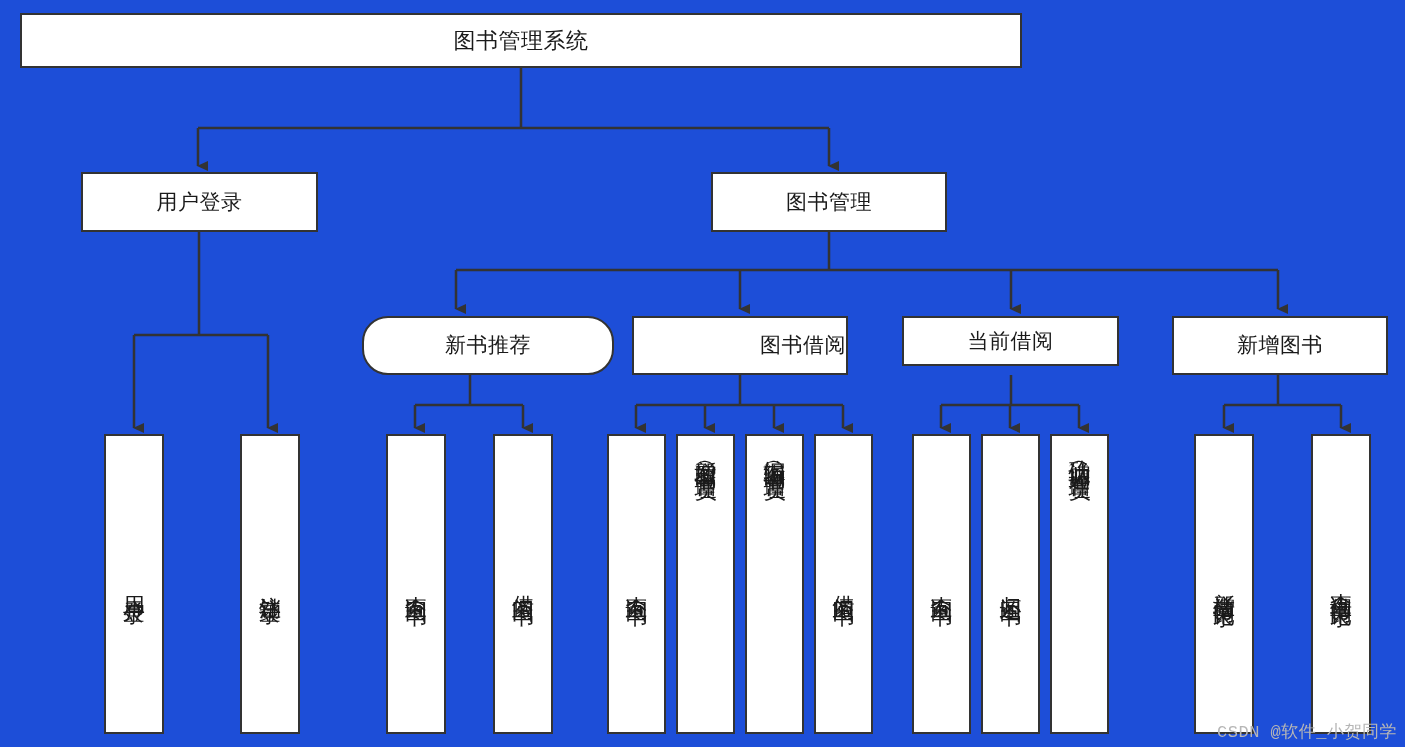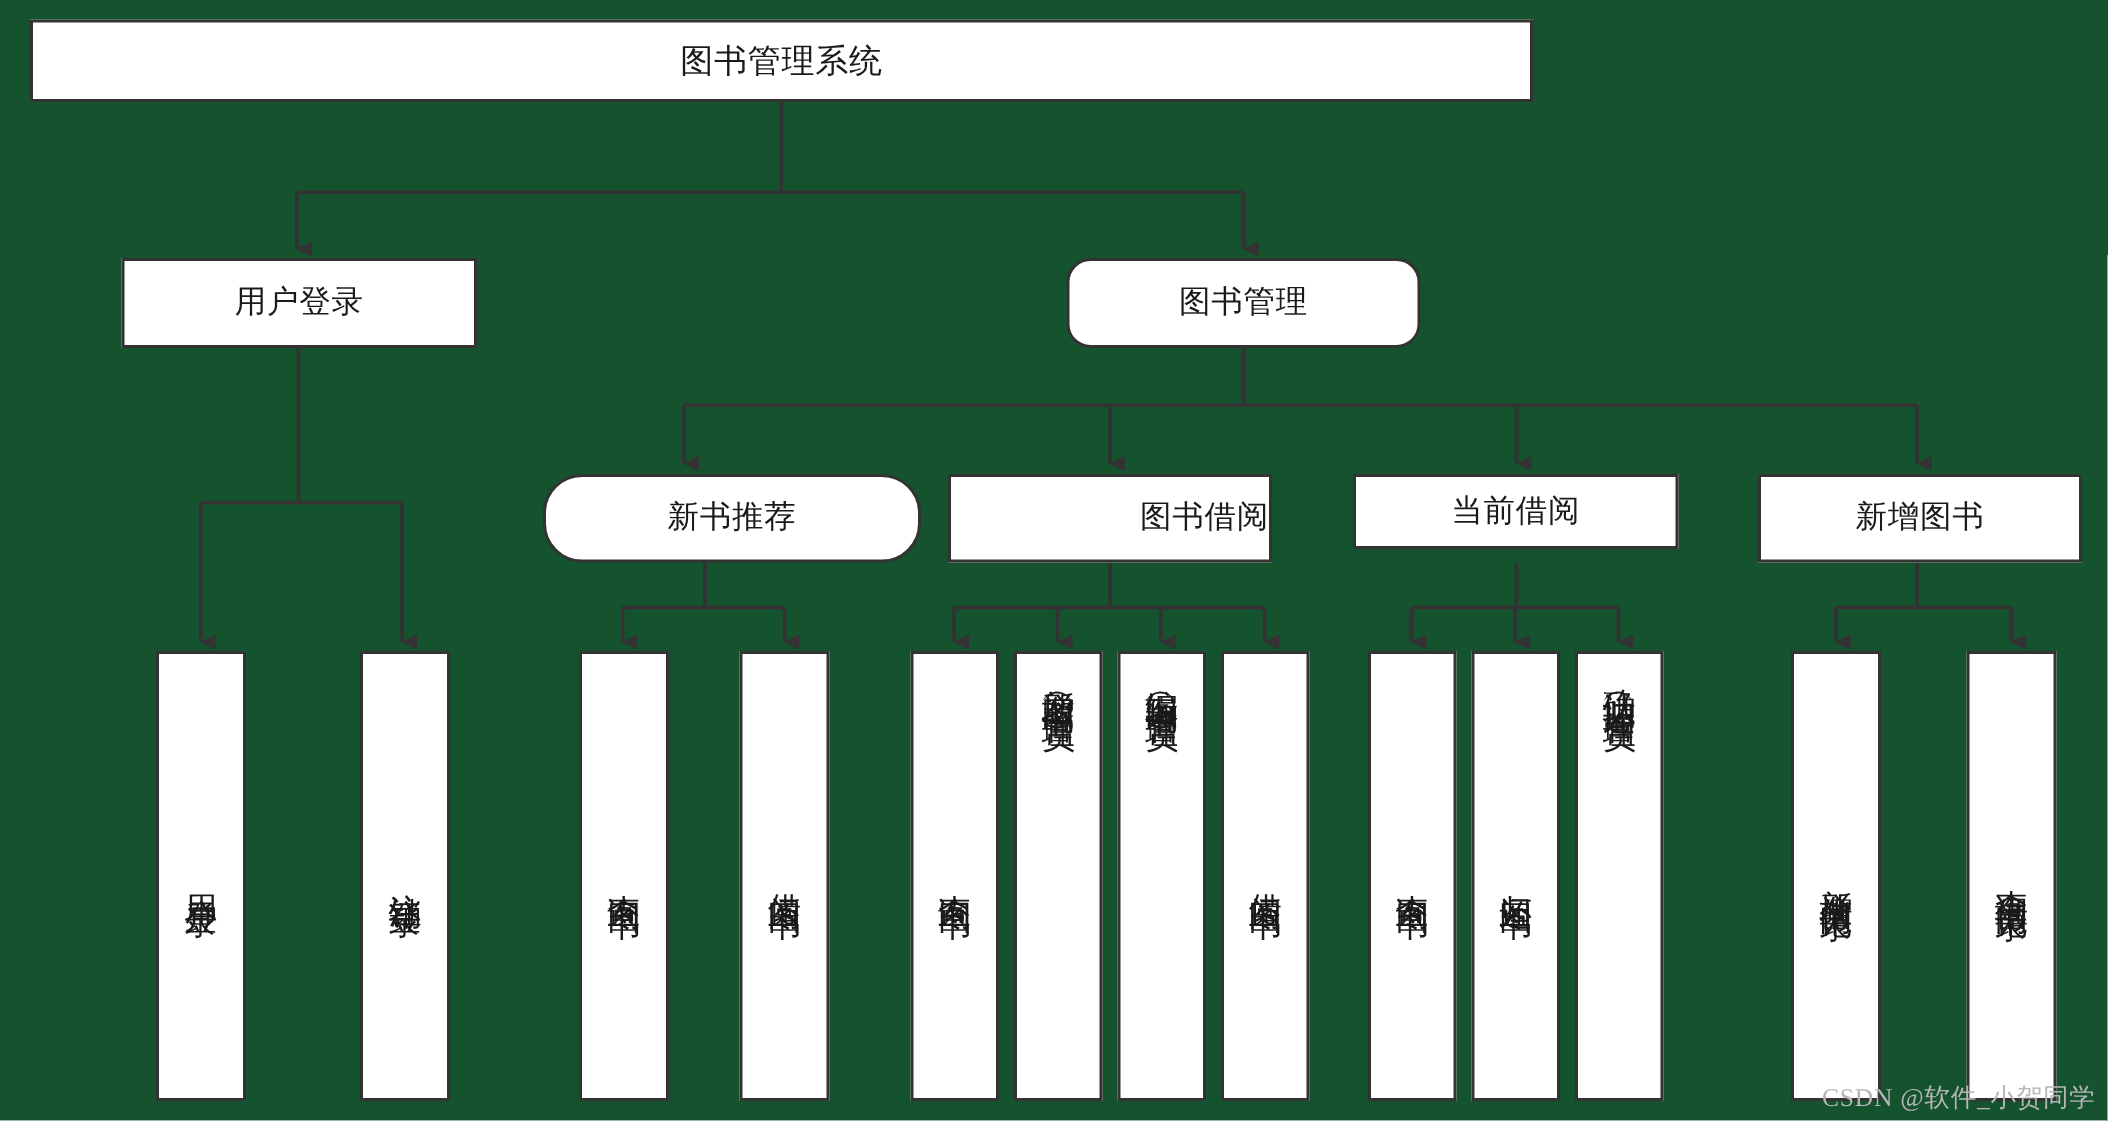--- a/index.html
+++ b/index.html
@@ -5,21 +5,21 @@
 <style>
   html,body{margin:0;padding:0;background:#ffffff;}
   body{
     font-family:"Liberation Sans","DejaVu Sans",sans-serif;
     -webkit-font-smoothing:antialiased;
   }
   #canvas{
     position:relative;
     width:1405px;
     height:747px;
-    background:#14532d;
+    background:#1d4ed8;
     overflow:hidden;
   }
   
   #wires{
     position:absolute;
     left:0; top:0;
     width:1405px; height:747px;
     pointer-events:none;
   }
   
@@ -68,21 +68,21 @@
   
   #watermark{
     position:absolute;
     right:8px;
     bottom:4px;
     font-size:17px;
     color:#b6b6b6;
     letter-spacing:0.5px;
     white-space:nowrap;
     z-index:5;
-    font-family:Liberation Serif, serif;
+    font-family:Liberation Mono, monospace;
     text-align:center;
   }
 </style>
 </head>
 <body>
 
 <div id="canvas">
 
   <svg id="wires" viewBox="0 0 1405 747" width="1405" height="747" xmlns="http://www.w3.org/2000/svg">
     <defs>
@@ -134,21 +134,21 @@
     </g>
   </svg>
 
   <div class="node horiz root" style="left:20px;top:13px;width:1002px;height:55px;">
     <span class="label">图书管理系统</span>
   </div>
 
   <div class="node horiz" style="left:81px;top:172px;width:237px;height:60px;">
     <span class="label">用户登录</span>
   </div>
-  <div class="node horiz" style="left:711px;top:172px;width:236px;height:60px;border-radius:16px;">
+  <div class="node horiz" style="left:711px;top:172px;width:236px;height:60px;">
     <span class="label">图书管理</span>
   </div>
 
   <div class="node horiz" style="left:362px;top:316px;width:252px;height:59px;border-radius:26px;">
     <span class="label">新书推荐</span>
   </div>
   <div class="node horiz" style="left:632px;top:316px;width:216px;height:59px;justify-content:flex-end;">
     <span class="label">图书借阅</span>
   </div>
   <div class="node horiz" style="left:902px;top:316px;width:217px;height:50px;">

